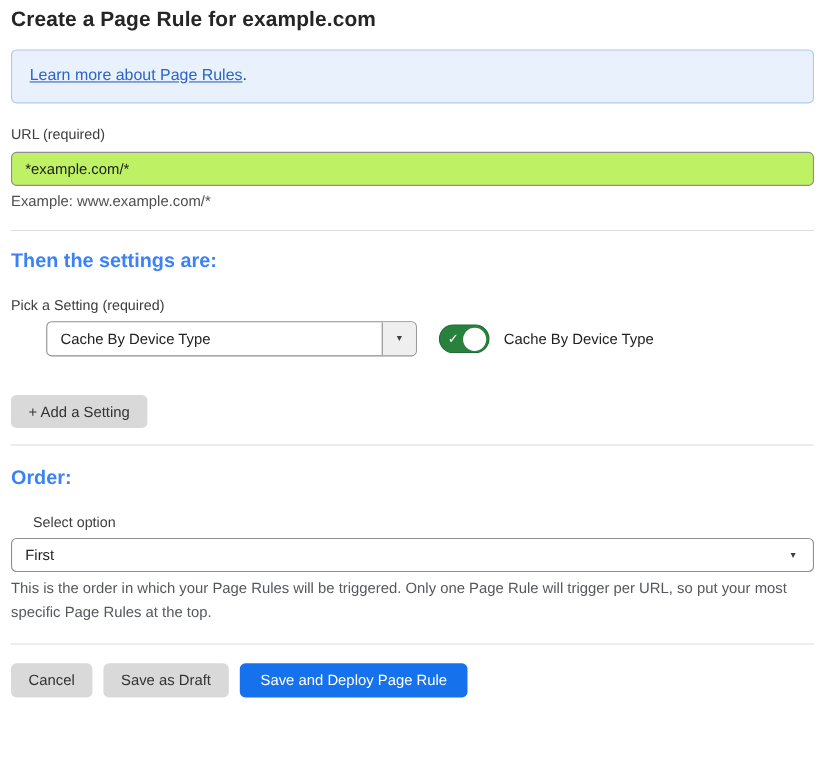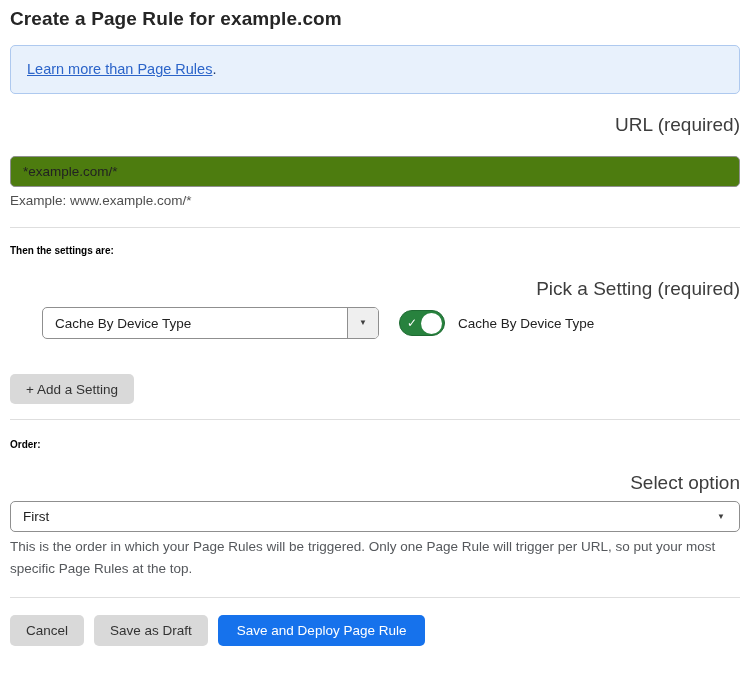--- a/index.html
+++ b/index.html
@@ -30,54 +30,53 @@
     font-weight: 700;
     color: #16356b;
   }
   .info-link {
     color: #2b64c9;
     text-decoration: underline;
     cursor: pointer;
   }
   .field-label {
     margin-top: 20px;
-    font-size: 19px;
+    font-size: 13px;
     color: #3d3d3d;
-    text-align: right;
   }
   .text-input {
-    margin-top: 20px;
+    margin-top: 9px;
     width: 100%;
     height: 31px;
     border: 1px solid #8f8f8f;
     border-radius: 5px;
     padding: 0 12px;
     font-family: "Liberation Sans", "DejaVu Sans", sans-serif;
     font-size: 13.5px;
     color: #222222;
-    background: #4d7c0f;
+    background: #bef264;
     outline: none;
     display: block;
   }
   .helper-text {
     margin-top: 6px;
     font-size: 13.5px;
     color: #4f4f4f;
   }
   .divider {
     margin-top: 19px;
     border: none;
     border-top: 1px solid #dedede;
     height: 0;
   }
   .section-heading {
     margin-top: 17px;
-    font-size: 10px;
-    font-weight: 700;
-    color: #000000;
+    font-size: 18px;
+    font-weight: 700;
+    color: #3b82f6;
   }
   .setting-row {
     margin-top: 7px;
     display: flex;
     align-items: center;
     padding-left: 32px;
   }
   .select-box {
     display: flex;
     align-items: stretch;
@@ -198,21 +197,21 @@
   }
 </style>
 </head>
 <body>
 
 
 
 <h1 class="page-title">Create a Page Rule for example.com</h1>
 
 <div class="info-box">
-  <div><span class="info-link">Learn more than Page Rules</span><span>.</span></div>
+  <div><span class="info-link">Learn more about Page Rules</span><span>.</span></div>
 </div>
 
 <div class="field-label">URL (required)</div>
 <input class="text-input" type="text" value="*example.com/*" style="">
 <div class="helper-text">Example: www.example.com/*</div>
 
 <hr class="divider">
 
 <div class="section-heading">Then the settings are:</div>
 

